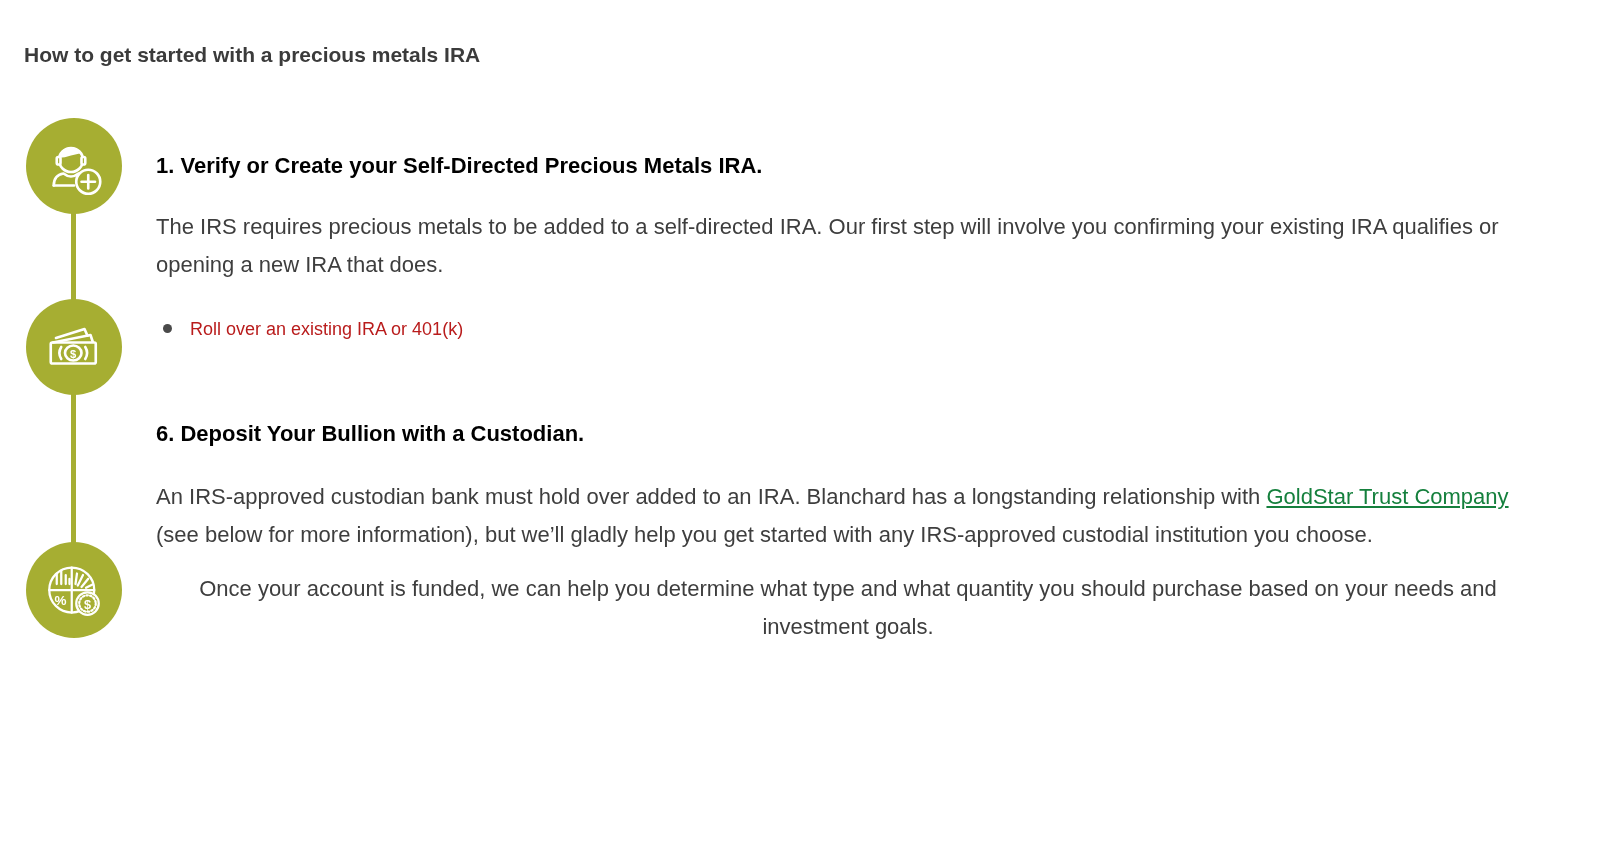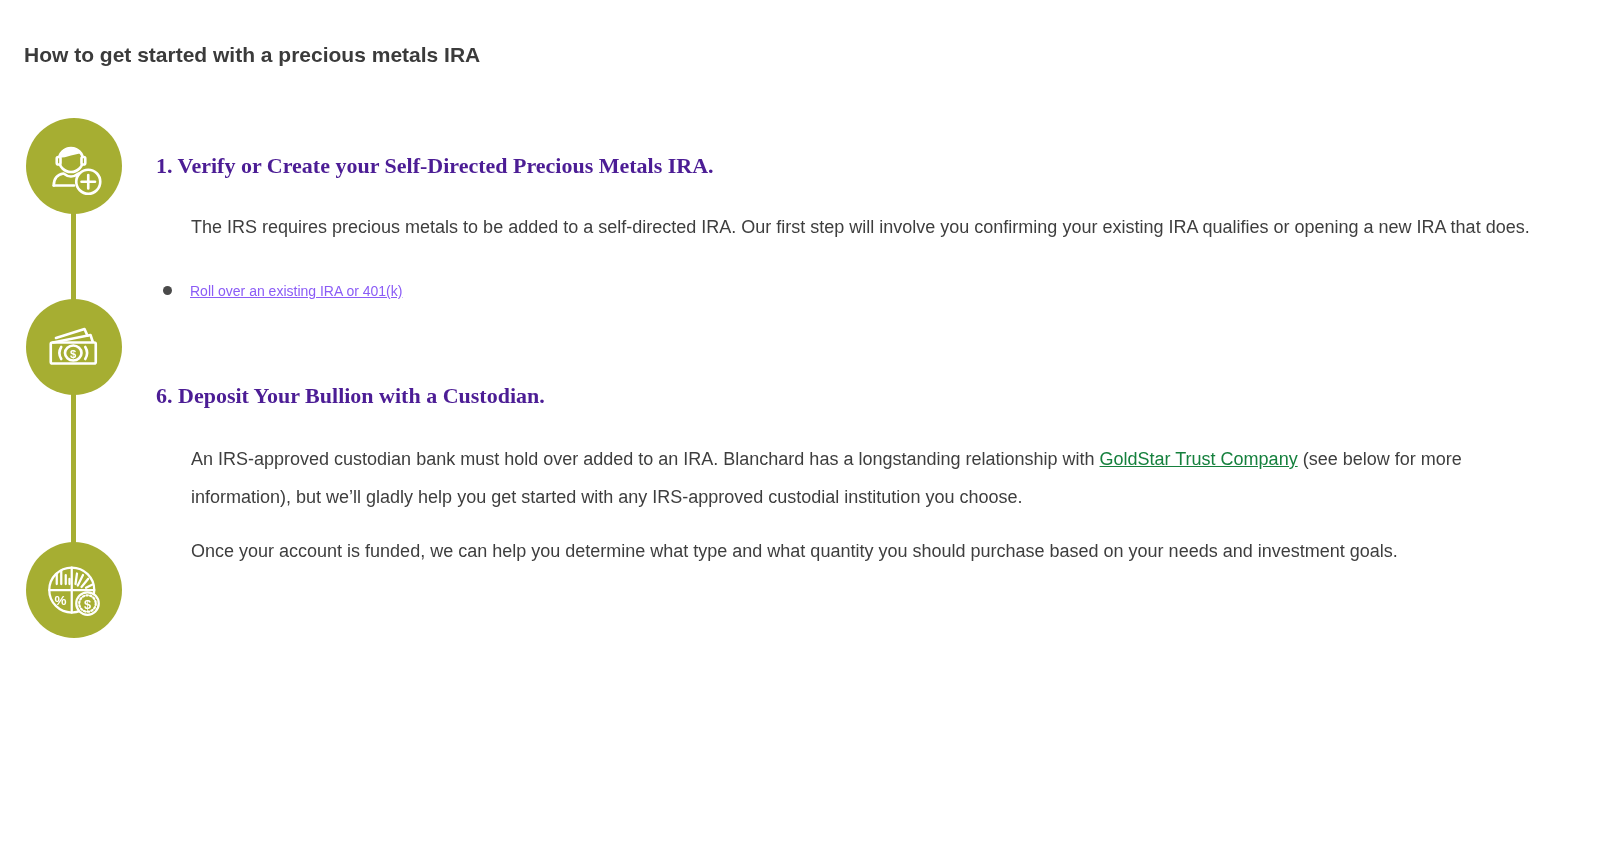--- a/index.html
+++ b/index.html
@@ -50,47 +50,44 @@
   
   .content {
     margin-left: 156px;
     width: 1384px;
     color: #3e3e3e;
   }
   .step-heading {
     font-size: 22px;
     line-height: 28px;
     font-weight: bold;
-    color: #4c1d95;
-    font-family: Liberation Serif, serif;
+    color: #000000;
   }
   .step-heading.s1 { margin-top: 84px; }
   .step-heading.s2 { margin-top: 52px; }
   .step-heading.s3 { margin-top: 72px; }
   .body-text {
-    font-size: 18px;
+    font-size: 22px;
     line-height: 38px;
     color: #3e3e3e;
-    margin-left: 35px;
   }
   .p-step1 { margin-top: 28px; }
   .p-step3a { margin-top: 30px; }
-  .p-step3b { margin-top: 16px; }
+  .p-step3b { margin-top: 16px; text-align: center; }
   ul.step-bullets {
     list-style: none;
     margin-top: 26px;
   }
   ul.step-bullets li {
     position: relative;
     padding-left: 34px;
-    font-size: 14px;
+    font-size: 18px;
     line-height: 38px;
-    color: #8b5cf6;
+    color: #b91c1c;
     margin-bottom: 38px;
-    text-decoration: underline;
   }
   ul.step-bullets li::before {
     content: "";
     position: absolute;
     left: 7px;
     top: 14px;
     width: 9px;
     height: 9px;
     border-radius: 50%;
     background: #4a4a4a;

